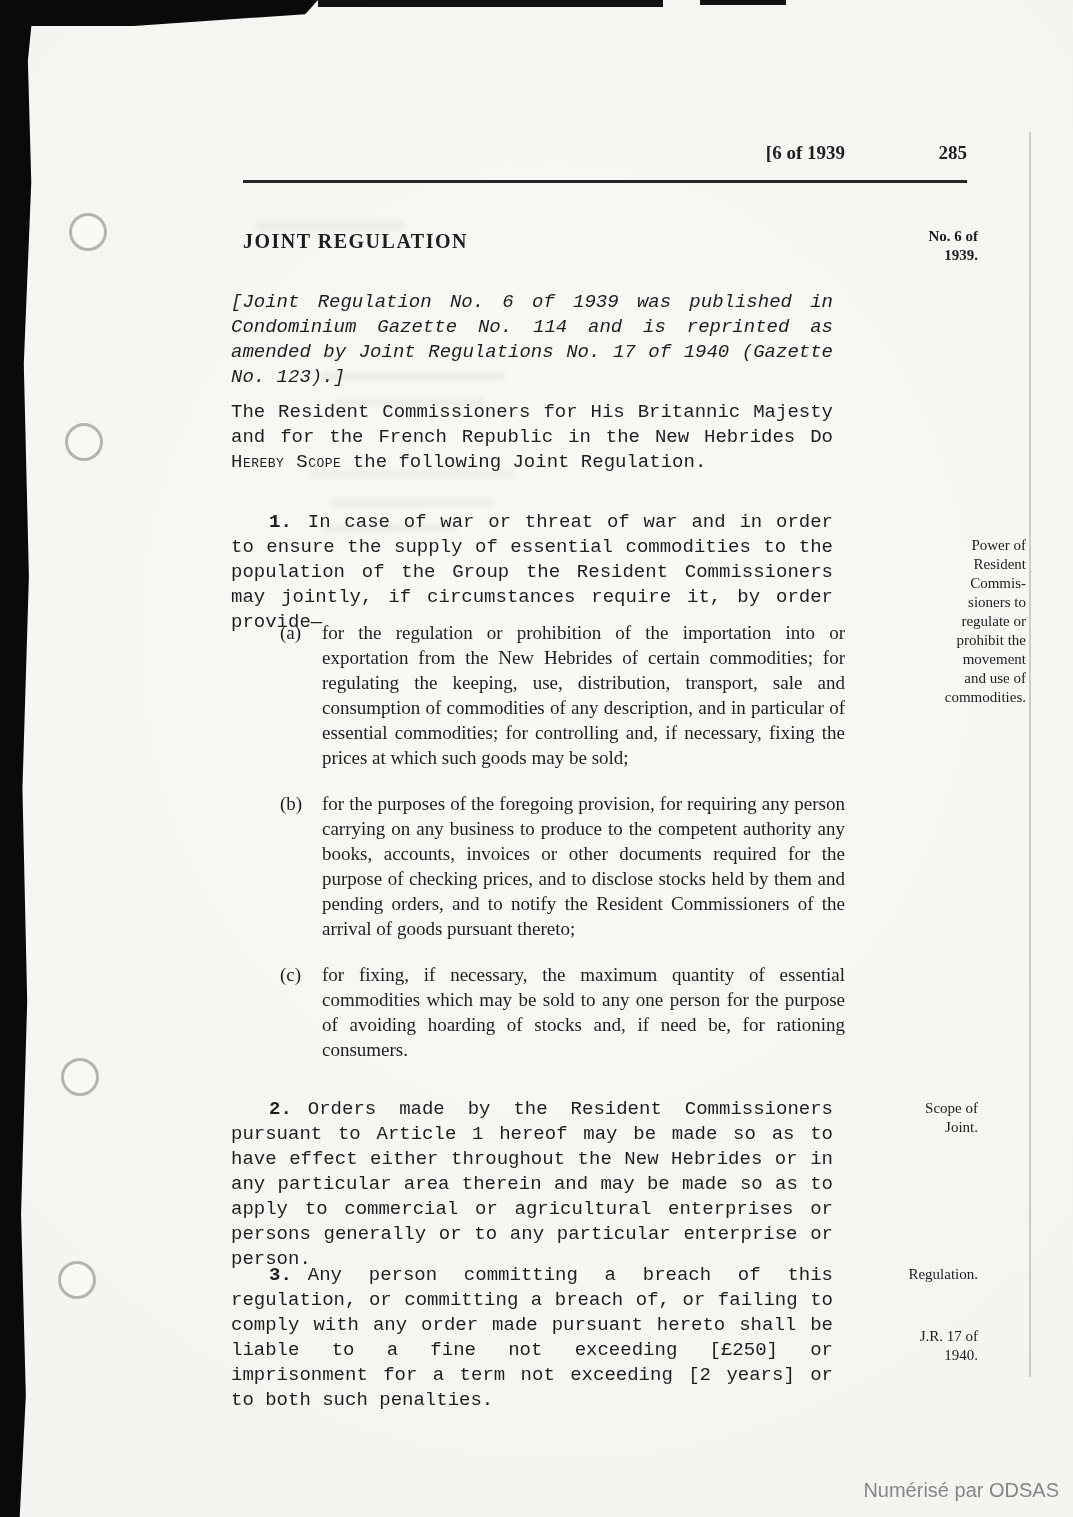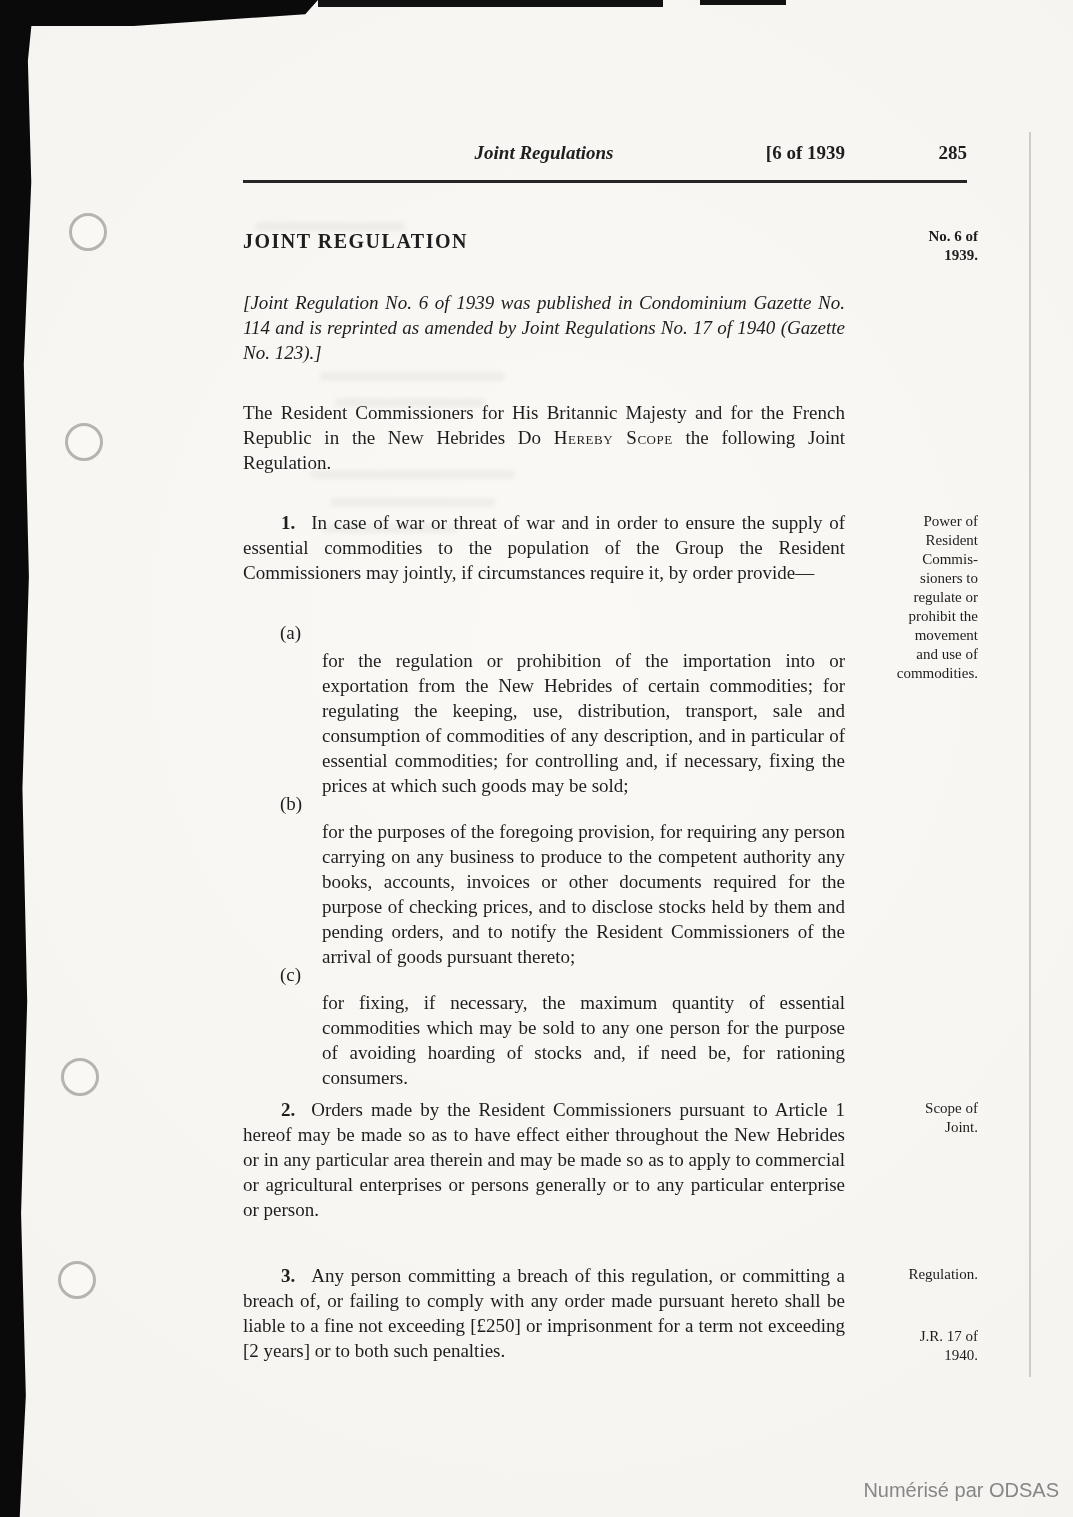--- a/index.html
+++ b/index.html
@@ -50,47 +50,47 @@
   .rh-ref   { position:absolute; right:122px; }
   .rh-page  { position:absolute; right:0; }
   .rule { position:absolute; left:243px; top:180px; width:724px; height:3px; background:#262626; }
 
   
   .doc-title {
     position:absolute; left:243px; top:230px; width:602px;
     font-size:20px; font-weight:bold; letter-spacing:1.5px;
   }
   .para {
-    position:absolute; left:243px; width:602px;
-    font-size:19px; line-height:25px; text-align:justify;
+    position:absolute; left:231px; width:602px;
+    font-size:19px; line-height:25px; text-align:justify;font-family:Liberation Mono, monospace;
   }
   .preamble { top:290px; font-style:italic; }
   .enacting { top:400px; }
   .smallcaps { font-variant: small-caps; letter-spacing:0.5px; }
   .section { text-indent:38px; }
   .sec-1 { top:510px; }
   .sec-2 { top:1097px; }
   .sec-3 { top:1263px; }
   .num { font-weight:bold; margin-right:16px; }
 
   .sub {
     position:absolute; left:243px; width:602px; padding-left:79px;
     font-size:19px; line-height:25px;
   }
   .sub .sublabel { position:absolute; left:37px; top:0; }
-  .sub .subtext { text-align:justify;margin-top:28px; }
+  .sub .subtext { text-align:justify; }
   .sub-a{top:620px;} .sub-b{top:791px;} .sub-c{top:962px;}
 
   
   .mnote {
     position:absolute; left:866px; width:112px;
     font-size:15px; line-height:19px; white-space:pre-line; color:#1d1d1d;text-align:right;
   }
   .mn-ref   { top:227px; font-weight:bold; }
-  .mn-power { top:512px; }
+  .mn-power { top:536px;margin-left:48px; }
   .mn-scope { top:1099px; }
   .mn-pen   { top:1265px; }
   .mn-jr    { top:1327px; }
 
   
   .watermark {
     position:absolute; right:14px; top:1479px;
     font-family:"Liberation Sans", sans-serif;
     font-size:20px; color:#868686;
   }
@@ -112,21 +112,20 @@
   <div class="hole hole-4"></div>
 
   <div class="ghost g1"></div>
   <div class="ghost g2"></div>
   <div class="ghost g3"></div>
   <div class="ghost g4"></div>
   <div class="ghost g5"></div>
   <div class="ghost g6"></div>
 
   <header class="running-head">
-    <span class="rh-title">Joint Regulations</span>
     <span class="rh-ref">[6 of 1939</span>
     <span class="rh-page">285</span>
   </header>
   <div class="rule"></div>
 
   <h1 class="doc-title">JOINT REGULATION</h1>
   <aside class="mnote mn-ref">No. 6 of
 1939.</aside>
 
   <p class="para preamble">[Joint Regulation No. 6 of 1939 was published in Condominium Gazette No. 114 and is reprinted as amended by Joint Regulations No. 17 of 1940 (Gazette No. 123).]</p>

